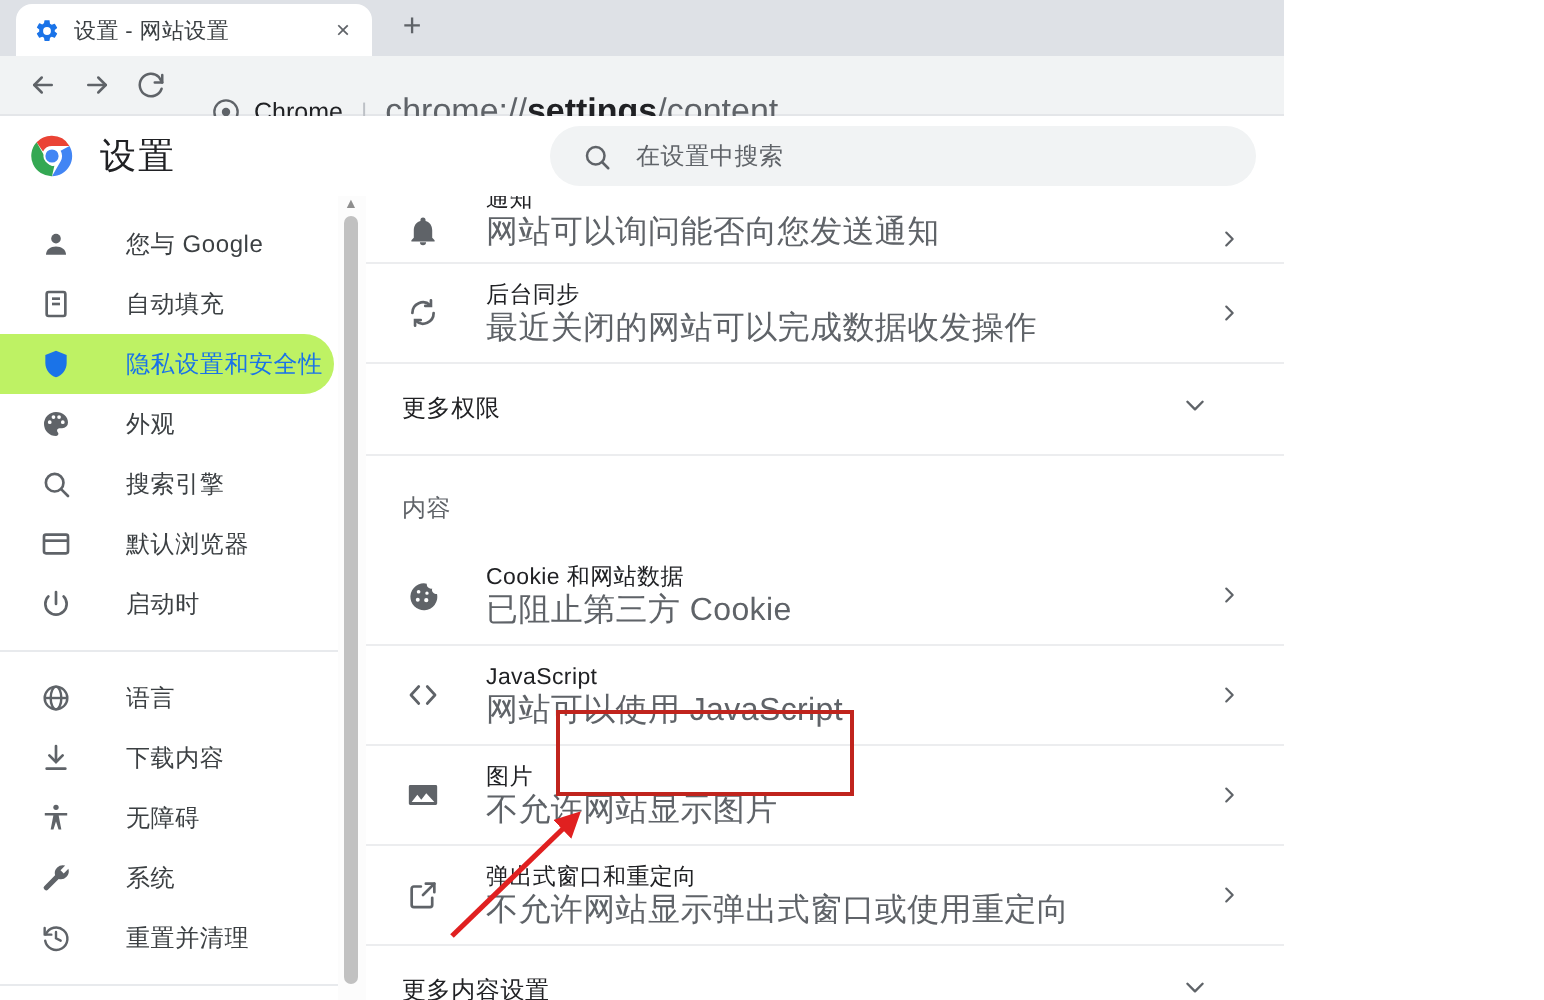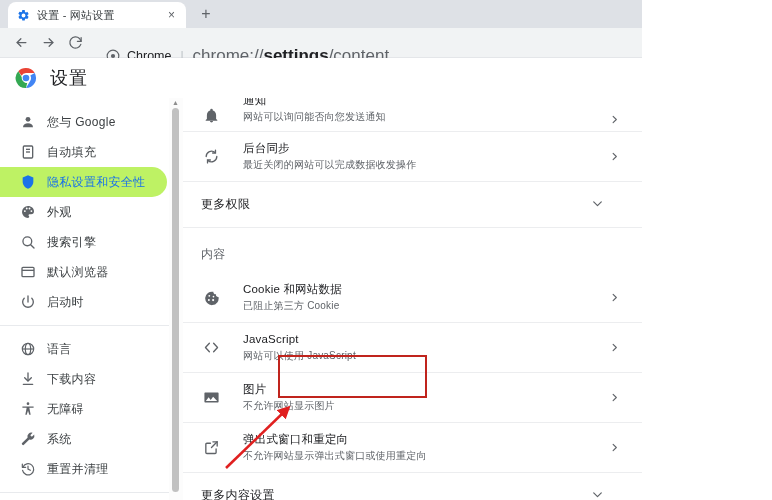--- a/index.html
+++ b/index.html
@@ -77,21 +77,21 @@
 
   
   .body-split { display:flex; height: 402px; position: relative; }
 
   
   .sidebar {
     width: 183px; flex: 0 0 183px; background:#fff; position: relative;
     padding-top: 9px; overflow: hidden;
   }
   .side-item {
-    height: 30px; display:flex; align-items:center; gap: 11px;
+    height: 30px; display:flex; align-items:center; gap: 27px;
     padding-left: 19px; margin-right: 16px; border-radius: 0 15px 15px 0;
     color:#5f6368;
   }
   .side-item.active { background: #bef264; }
   .side-item.active .side-label { color:#1a73e8; font-weight: 500; }
   .side-item.active .side-icon { color:#1a73e8; }
   .side-icon { width: 17px; height: 17px; flex:0 0 17px; display:flex; align-items:center; justify-content:center; }
   .side-icon svg { display:block; }
   .side-label { font-size: 12px; color:#3c4043; letter-spacing: .3px; white-space:nowrap; }
   .side-divider { height:1px; background:#e8eaed; margin: 8px 0 8px 0; }
@@ -121,21 +121,21 @@
     border-bottom: 1px solid #ecedef;
   }
   .row:last-child { border-bottom: none; }
   .row-icon {
     width: 20px; height: 20px; flex: 0 0 20px; margin-right: 22px;
     display:flex; align-items:center; justify-content:center; color:#5f6368;
   }
   .row-icon svg { display:block; }
   .row-text { flex: 1; min-width:0; }
   .row-title { font-size: 11.5px; color:#202124; line-height: 15px; letter-spacing:.2px; }
-  .row-sub { font-size: 10px; color:#5f6368; line-height: 16px; margin-top: 1px; letter-spacing:.2px; }
+  .row-sub { font-size: 16px; color:#5f6368; line-height: 16px; margin-top: 1px; letter-spacing:.2px; }
   .row-arrow { color:#5f6368; font-size: 11px; flex: 0 0 auto; margin-left: 10px; }
   .row-arrow svg { display:block; }
 
   .row-clipped { min-height: 0; height: 34px; align-items: flex-end; padding-bottom: 6px;}
   .row-clipped .row-title { margin-top: -2px; }
   .row-clipped .row-icon { margin-bottom: 0px; }
 
   .section-header {
     display:flex; align-items:center; min-height: 46px;
     padding: 0 38px 0 18px; border-bottom: 1px solid #ecedef;
@@ -211,20 +211,31 @@
           <circle cx="24" cy="24" r="22" fill="#fff"></circle>
           <path fill="#ea4335" d="M24 2a22 22 0 0 1 19.05 11H24a11 11 0 0 0-9.77 5.96L7.2 9.1A21.96 21.96 0 0 1 24 2z"></path>
           <path fill="#4285f4" d="M43.05 13A22 22 0 0 1 24 46l9.3-16.1A11 11 0 0 0 35 24a10.9 10.9 0 0 0-1.6-5.7z"></path>
           <path fill="#34a853" d="M24 46A22 22 0 0 1 7.2 9.1l9.53 16.5A11 11 0 0 0 24 35c.9 0 1.8-.1 2.6-.3z"></path>
           <circle cx="24" cy="24" r="9.4" fill="#fff"></circle>
           <circle cx="24" cy="24" r="7.2" fill="#4285f4"></circle>
         </svg>
       </span>
       <span class="brand-title">设置</span>
     </div>
+    <div class="searchwrap">
+      <div class="searchbox">
+        <span class="search-icon">
+          <svg width="15" height="15" viewBox="0 0 24 24" fill="none" stroke="#5f6368" stroke-width="2" stroke-linecap="round">
+            <circle cx="11" cy="11" r="7"></circle>
+              <line x1="16.2" y1="16.2" x2="21" y2="21"></line>
+          </svg>
+        </span>
+        <span class="search-placeholder">在设置中搜索</span>
+      </div>
+    </div>
   </div>
 
   <div class="body-split">
 
     <div class="sidebar">
 
       <div class="side-item">
         <span class="side-icon">
           <svg width="16" height="16" viewBox="0 0 24 24" fill="currentColor">
               <circle cx="12" cy="8" r="3.6"></circle>

